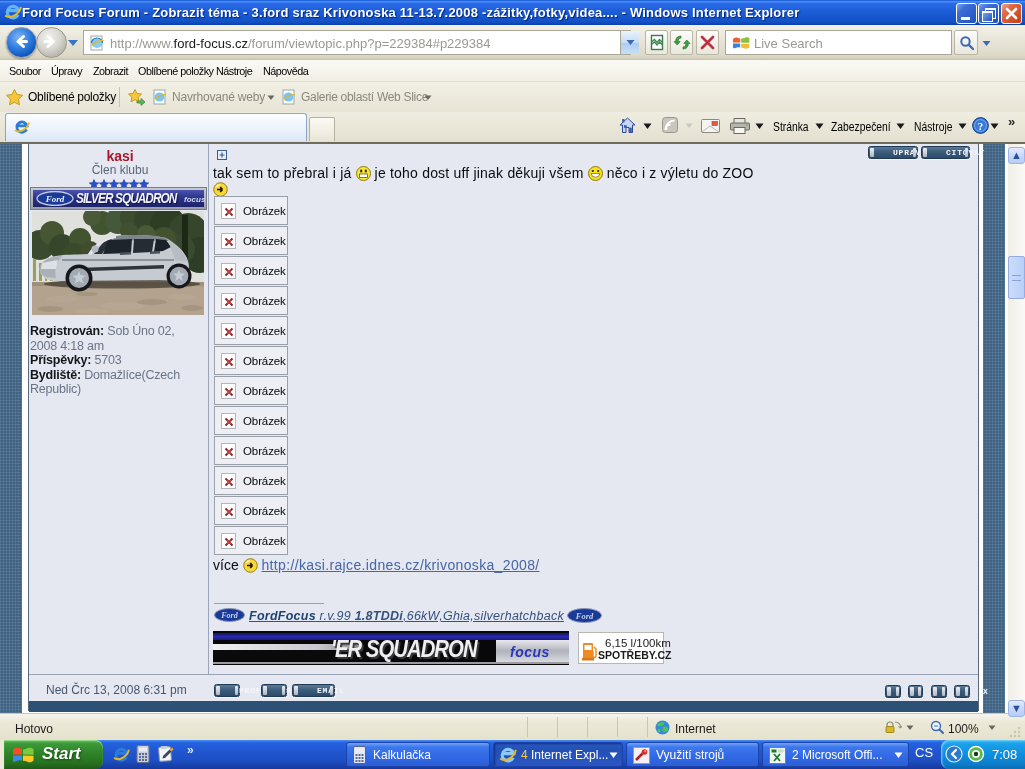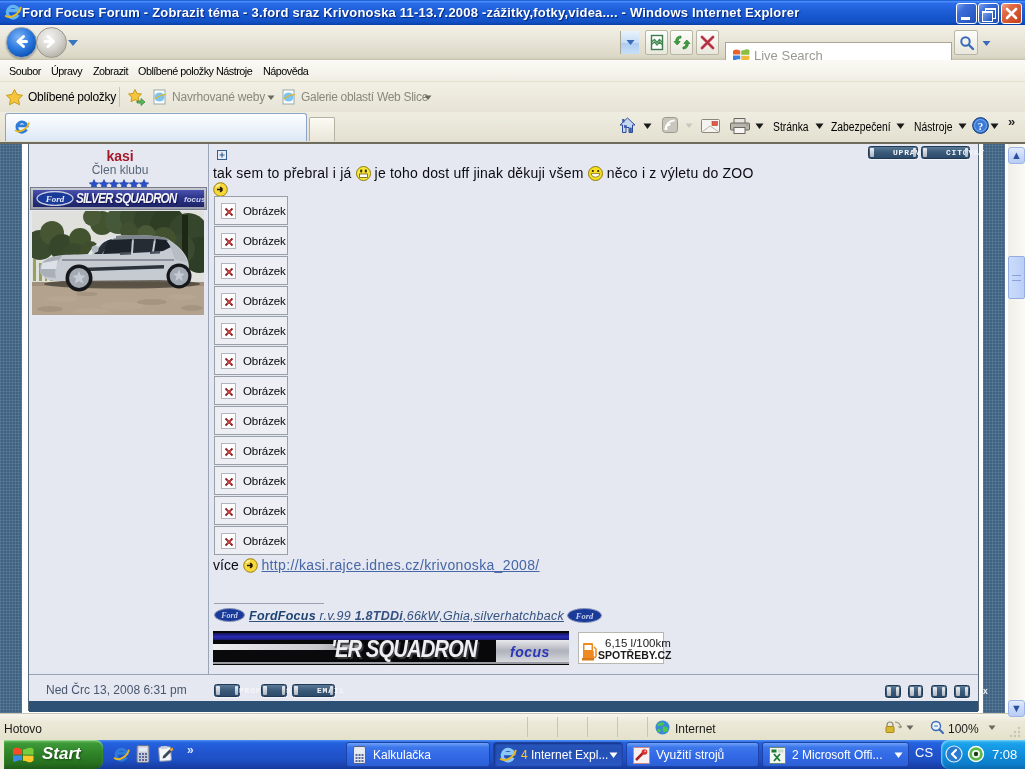--- a/index.html
+++ b/index.html
@@ -11,21 +11,21 @@
 .tbtn{top:3px;width:21px;height:21px;border-radius:3px;border:1px solid #fff;box-sizing:border-box;}
 #btnmin{left:956px;background:linear-gradient(135deg,#7AA4EF 0%,#3C6CD8 30%,#2050B8 100%);}
 #btnmax{left:978px;background:linear-gradient(135deg,#7AA4EF 0%,#3C6CD8 30%,#2050B8 100%);}
 #btncls{left:1001px;background:linear-gradient(135deg,#F1A386 0%,#E06A44 30%,#C33D16 100%);}
 
 #navbar{left:0;top:25px;width:1025px;height:35px;background:linear-gradient(180deg,#F3F1E8 0%,#E8E5D8 45%,#DDD9C8 90%,#D2CEBC 100%);border-bottom:1px solid #C8C4B2;box-sizing:border-box;}
 .navcircle{top:2px;width:31px;height:31px;border-radius:50%;}
 #addrfield{left:83px;top:5px;width:548px;height:25px;background:#fff;border:1px solid #A9A696;box-sizing:border-box;}
 #addrdrop{left:620px;top:6px;width:19px;height:23px;background:linear-gradient(180deg,#EAF3FD,#C7DCF5 50%,#AECBEE 51%,#C7DFF8);border-left:1px solid #A9A696;box-sizing:border-box;}
 .navsq{top:5px;width:23px;height:25px;background:linear-gradient(180deg,#FDFDFB,#E9E7DB);border:1px solid #B9B6A6;border-radius:2px;box-sizing:border-box;}
-#searchbox{left:725px;top:5px;width:227px;height:25px;background:#fff;border:1px solid #A9A696;box-sizing:border-box;margin-top:12px;}
+#searchbox{left:725px;top:5px;width:227px;height:25px;background:#fff;border:1px solid #A9A696;box-sizing:border-box;}
 
 #menubar{left:0;top:60px;width:1025px;height:22px;background:linear-gradient(180deg,#FBFAF6,#F0EEE3);border-bottom:1px solid #E2DfCE;box-sizing:border-box;}
 .mitem{top:5px;font-size:10.8px;color:#000;letter-spacing:-0.5px;}
 
 #favbar{left:0;top:82px;width:1025px;height:30px;background:linear-gradient(180deg,#F2F0E5,#E7E4D5);}
 
 #tabbar{left:0;top:112px;width:1025px;height:30px;background:linear-gradient(180deg,#EFEDE1,#E3E0D0);}
 #activetab{left:5px;top:1px;width:302px;height:28px;background:linear-gradient(180deg,#FDFEFF,#EAF1FA 60%,#DCE8F6);border:1px solid #8DA6C8;border-bottom:none;border-radius:3px 3px 0 0;box-sizing:border-box;}
 #stubtab{left:309px;top:5px;width:26px;height:24px;background:linear-gradient(180deg,#FBFAF4,#E9E6D8);border:1px solid #B5B2A2;border-bottom:none;border-radius:2px 2px 0 0;box-sizing:border-box;}
 
@@ -84,20 +84,29 @@
       </svg>
  </div>
  <div class="ab navcircle" style="left:36px;background:radial-gradient(circle at 40% 32%,#F2F2F0 0%,#D8D6D0 45%,#B8B6AE 75%,#A8A69E 100%);border:1px solid #9A988E;box-sizing:border-box;">
   <svg width="27" height="27" viewBox="0 0 27 27">
         <path d="M11 8.5 L16.5 13.5 L11 18.5 M8 13.5 L16.5 13.5" stroke="#fff" stroke-width="3" fill="none" stroke-linecap="round" stroke-linejoin="round"></path>
       </svg>
  </div>
  <svg class="ab" style="left:67px;top:14px" width="12" height="8" viewBox="0 0 12 8">
       <path d="M1 1 L6 7 L11 1 Z" fill="#3A76C0"></path>
     </svg>
+ <div class="ab" id="addrfield">
+  <svg class="ab" style="left:5px;top:4px" width="16" height="16" viewBox="0 0 16 16">
+   <rect x="2" y="1" width="11" height="14" fill="#fff" stroke="#9AA" stroke-width="1"></rect>
+   <ellipse cx="8" cy="8" rx="5.5" ry="5" fill="#7EC4F0" opacity="0.9"></ellipse>
+   <path d="M2.5 8 A5.5 5 0 0 1 13.5 8" fill="none" stroke="#2878C0" stroke-width="1.2"></path>
+   <path d="M3 10 C6 7 13 4 14.5 6" fill="none" stroke="#D8B830" stroke-width="1.4"></path>
+  </svg>
+  <div class="ab" style="left:26px;top:5px;font-size:13px;color:#9A9A92;white-space:nowrap">http://www.<span style="color:#1A1A18">ford-focus.cz</span>/forum/viewtopic.php?p=229384#p229384</div>
+ </div>
  <div class="ab" id="addrdrop">
       <svg class="ab" style="left:5px;top:8px" width="9" height="7" viewBox="0 0 9 7">
         <path d="M0.5 1 L4.5 6 L8.5 1 Z" fill="#3A6AB8"></path>
       </svg>
     </div>
  <div class="ab navsq" style="left:645px">
   <svg class="ab" style="left:3px;top:3px" width="16" height="17" viewBox="0 0 16 17">
         <rect x="2.5" y="1.5" width="11" height="14" fill="#fff" stroke="#3E7A4E" stroke-width="1.4"></rect>
         <path d="M2.5 8 L5.5 5.5 L8 8.5 L10.5 5.5 L13.5 8.5" fill="none" stroke="#3E8A50" stroke-width="1.4"></path>
         <path d="M2.5 10.5 L5.5 8 L8 11 L10.5 8 L13.5 11" fill="none" stroke="#3E8A50" stroke-width="1.4"></path>
@@ -333,20 +342,21 @@
    <circle cx="47" cy="67" r="13.5" fill="#15171B"></circle>
         <circle cx="47" cy="67" r="10" fill="#A4AAB4"></circle>
         <circle cx="47" cy="67" r="2.8" fill="#565C64"></circle>
    <path d="M47 60 L48.7 64.3 L53.5 64.7 L50 67.8 L51.2 72.6 L47 70 L42.8 72.6 L44 67.8 L40.5 64.7 L45.3 64.3 Z" fill="#C6CCD6"></path>
    <circle cx="147" cy="65" r="12.5" fill="#15171B"></circle>
         <circle cx="147" cy="65" r="9.3" fill="#A4AAB4"></circle>
         <circle cx="147" cy="65" r="2.6" fill="#565C64"></circle>
    <path d="M147 58.5 L148.5 62.3 L152.8 62.7 L149.6 65.5 L150.7 69.9 L147 67.5 L143.3 69.9 L144.4 65.5 L141.2 62.7 L145.5 62.3 Z" fill="#C6CCD6"></path>
   </svg>
  </div>
+ <div class="ab" style="left:30px;top:182px;width:168px;font-size:12.5px;line-height:14.5px;color:#6A7486;letter-spacing:-0.2px"><b style="color:#14161A">Registrován:</b> Sob Úno 02, 2008 4:18 am<br><b style="color:#14161A">Příspěvky:</b> 5703<br><b style="color:#14161A">Bydliště:</b> Domažlíce(Czech Republic)</div>
 
  <svg class="ab" style="left:217px;top:8px" width="10" height="10" viewBox="0 0 10 10">
       <rect x="0.5" y="0.5" width="9" height="9" fill="#E8ECF4" stroke="#35608E"></rect>
       <path d="M2.5 5 L7.5 5 M5 2.5 L5 7.5" stroke="#35608E" stroke-width="1.2"></path>
     </svg>
  <div class="ab btn3d" style="left:868px;top:4px;width:50px">
       <span>UPRAVIT</span>
     </div>
  <div class="ab btn3d" style="left:921px;top:4px;width:49px">
       <span>CITOVAT</span>
@@ -541,21 +551,21 @@
 
  <div class="ab" id="vscroll">
   <div class="ab scrbtn" style="left:0;top:5px">▲</div>
   <div class="ab" id="scrthumb">
         <div style="margin:18px 3px 0;border-top:1px solid #8AA0D8;border-bottom:1px solid #8AA0D8;height:4px"></div>
       </div>
   <div class="ab scrbtn" style="left:0;top:558px;z-index:20">▼</div>
  </div>
 </div>
 <div class="ab" id="statusbar">
- <div class="ab" style="left:4px;top:8px;font-size:12px;color:#1A1A18">Hotovo</div>
+ <div class="ab" style="left:15px;top:8px;font-size:12px;color:#1A1A18">Hotovo</div>
  <div class="ab" style="left:527px;top:3px;width:1px;height:20px;background:#C9C5B2"></div>
  <div class="ab" style="left:557px;top:3px;width:1px;height:20px;background:#C9C5B2"></div>
  <div class="ab" style="left:587px;top:3px;width:1px;height:20px;background:#C9C5B2"></div>
  <div class="ab" style="left:617px;top:3px;width:1px;height:20px;background:#C9C5B2"></div>
  <div class="ab" style="left:647px;top:3px;width:1px;height:20px;background:#C9C5B2"></div>
  <svg class="ab" style="left:655px;top:6px" width="15" height="15" viewBox="0 0 15 15">
       <circle cx="7.5" cy="7.5" r="7" fill="#3A8AD8"></circle>
       <path d="M2 5 C4 3 6 2 8 2.5 C10 3 9 5 7 5.5 C5 6 3 6.5 2 5 Z M8 7 C10 6 12 7 13 8.5 C13.5 10 12 12 10 12 C8 12 7 10 8 7 Z M3 9 C4.5 8.5 6 9.5 5.5 11 C5 12.5 3.5 12.5 2.5 11.5 Z" fill="#4AC84A"></path>
     </svg>
  <div class="ab" style="left:675px;top:8px;font-size:12px;color:#1A1A18">Internet</div>

